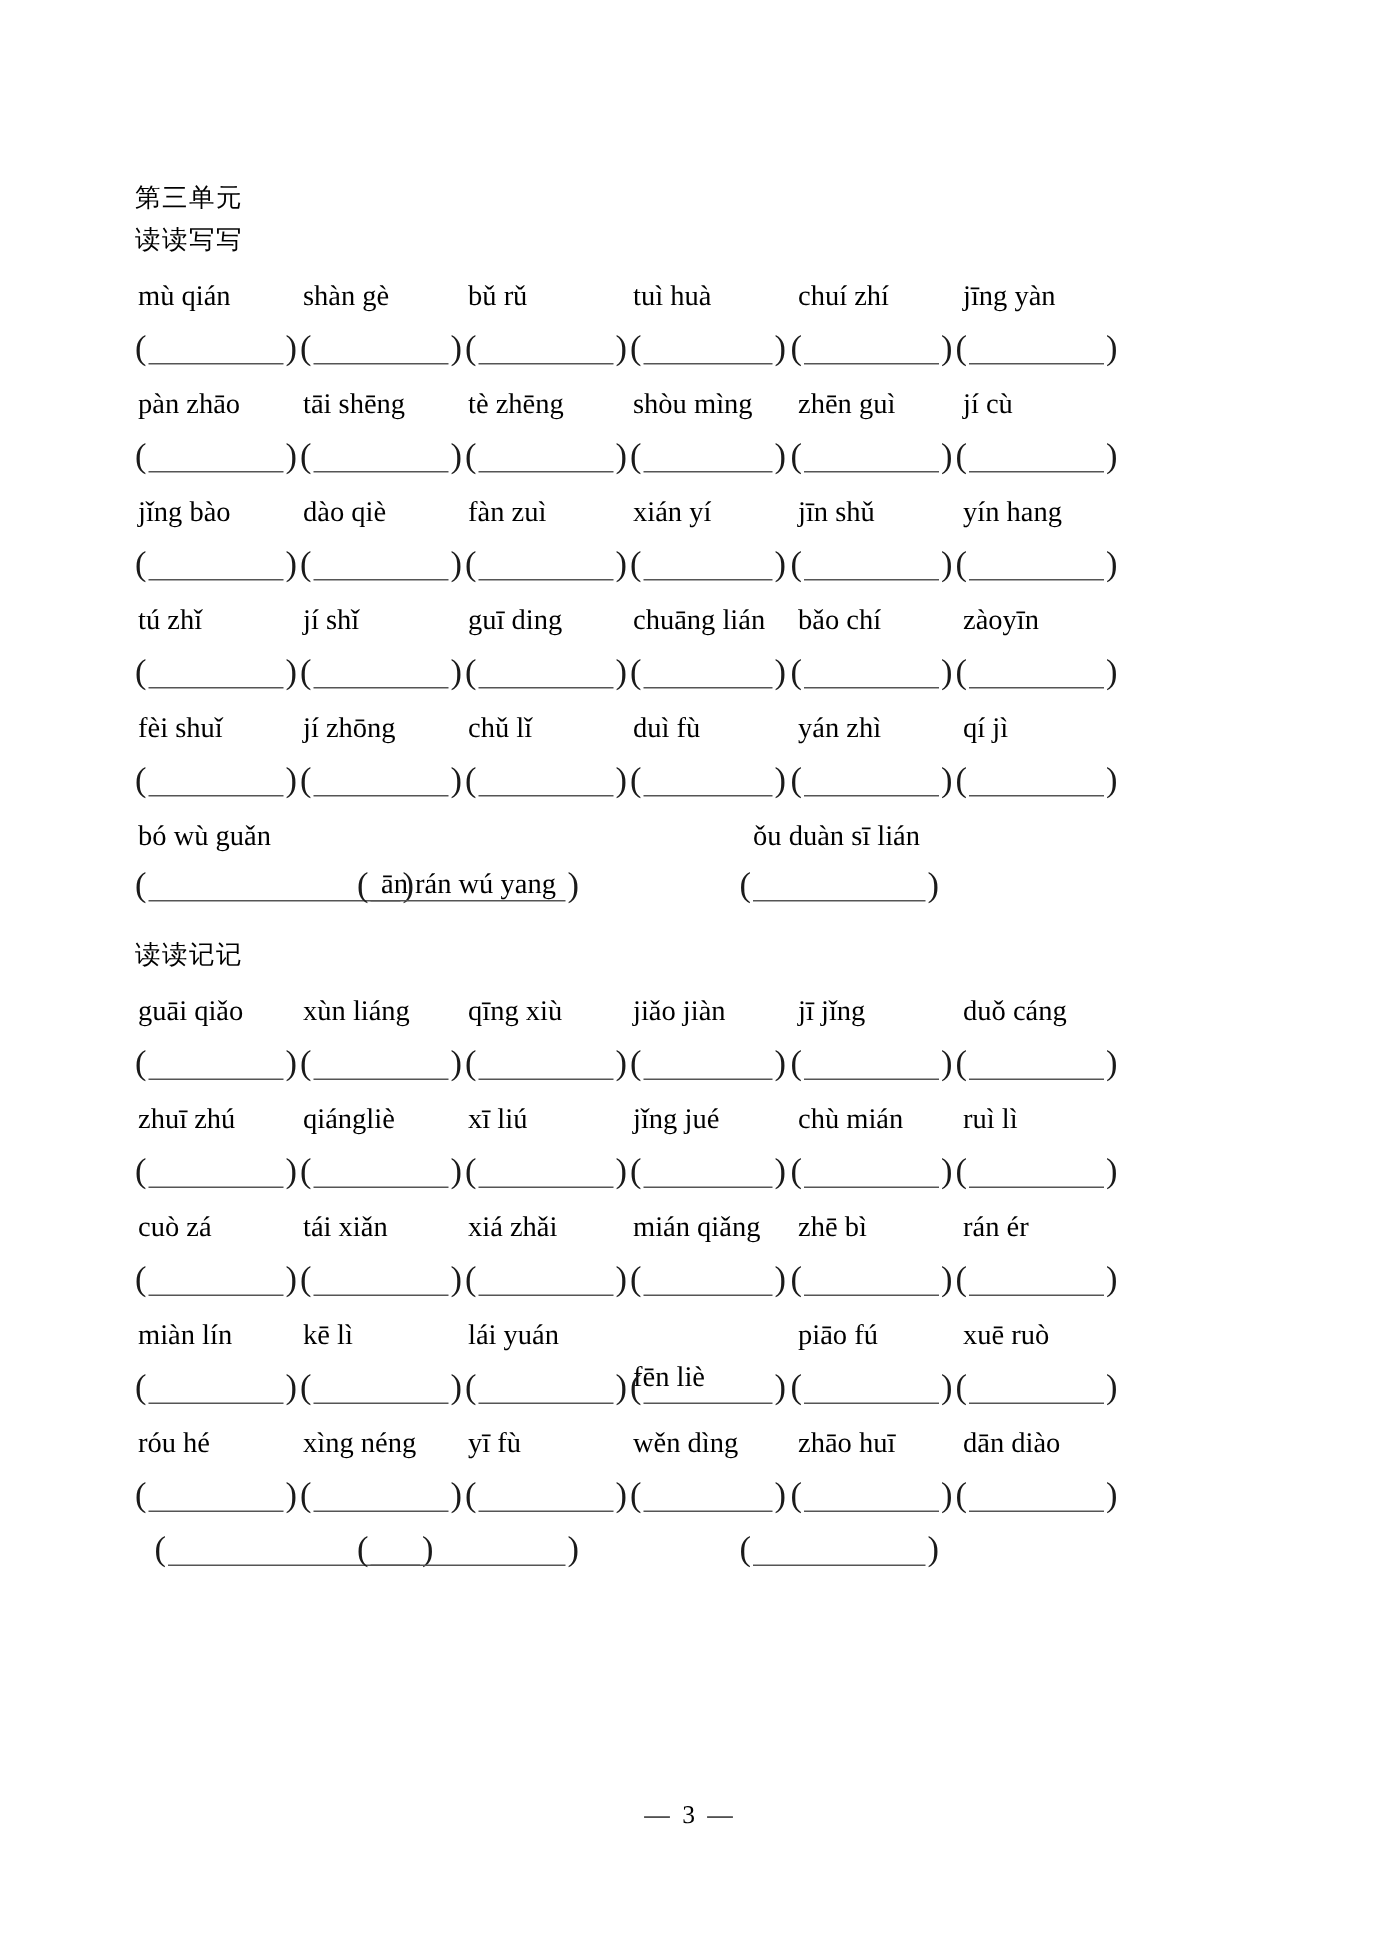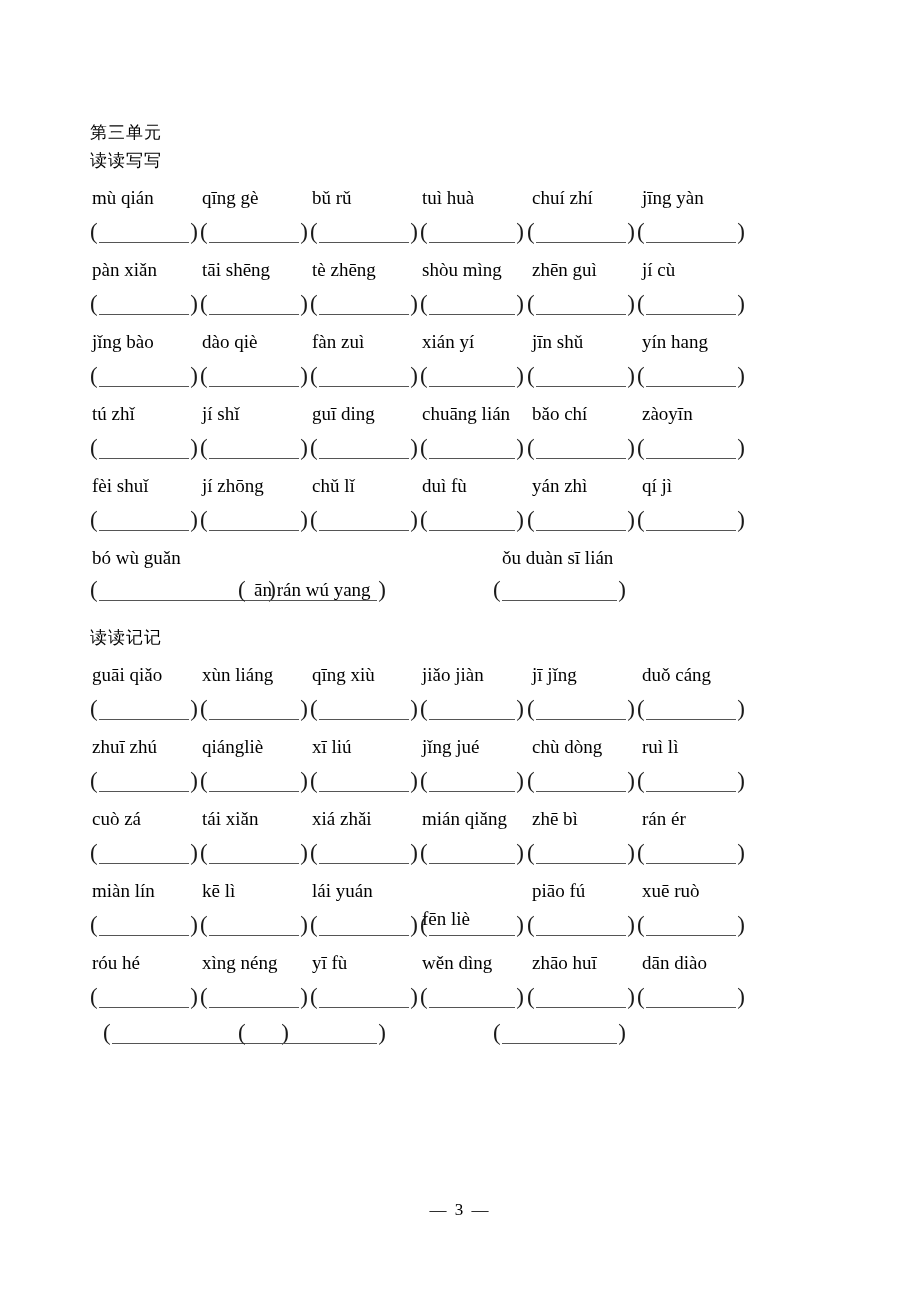--- a/index.html
+++ b/index.html
@@ -98,21 +98,21 @@
 
 <div class="page">
 
   <div class="content">
     <div class="heading">第三单元</div>
     <div class="section-head">读读写写</div>
     <div class="spacer-sm"></div>
     <div id="sec0">
         <div class="word-row">
           <div class="cell" style="left: 2px;">mù qián</div>
-          <div class="cell" style="left: 112px;">qīng gè</div>
+          <div class="cell" style="left: 112px;">shàn gè</div>
           <div class="cell" style="left: 222px;">bǔ rǔ</div>
           <div class="cell" style="left: 332px;">tuì huà</div>
           <div class="cell" style="left: 442px;">chuí zhí</div>
           <div class="cell" style="left: 552px;">jīng yàn</div>
         </div>
         <div class="blank-row">
           <div class="blank" style="left: 0px; width: 108px;">
             <span class="par l">(</span>
             <div class="rule"></div>
             <span class="par r">)</span>
@@ -137,21 +137,21 @@
             <div class="rule"></div>
             <span class="par r">)</span>
           </div>
           <div class="blank" style="left: 547px; width: 108px;">
             <span class="par l">(</span>
             <div class="rule"></div>
             <span class="par r">)</span>
           </div>
         </div>
         <div class="word-row">
-          <div class="cell" style="left: 2px;">pàn xiǎn</div>
+          <div class="cell" style="left: 2px;">pàn zhāo</div>
           <div class="cell" style="left: 112px;">tāi shēng</div>
           <div class="cell" style="left: 222px;">tè zhēng</div>
           <div class="cell" style="left: 332px;">shòu mìng</div>
           <div class="cell" style="left: 442px;">zhēn guì</div>
           <div class="cell" style="left: 552px;">jí cù</div>
         </div>
         <div class="blank-row">
           <div class="blank" style="left: 0px; width: 108px;">
             <span class="par l">(</span>
             <div class="rule"></div>
@@ -368,21 +368,21 @@
             <span class="par l">(</span>
             <div class="rule"></div>
             <span class="par r">)</span>
           </div>
         </div>
         <div class="word-row">
           <div class="cell" style="left: 2px;">zhuī zhú</div>
           <div class="cell" style="left: 112px;">qiángliè</div>
           <div class="cell" style="left: 222px;">xī liú</div>
           <div class="cell" style="left: 332px;">jǐng jué</div>
-          <div class="cell" style="left: 442px;">chù dòng</div>
+          <div class="cell" style="left: 442px;">chù mián</div>
           <div class="cell" style="left: 552px;">ruì lì</div>
         </div>
         <div class="blank-row">
           <div class="blank" style="left: 0px; width: 108px;">
             <span class="par l">(</span>
             <div class="rule"></div>
             <span class="par r">)</span>
           </div>
           <div class="blank" style="left: 110px; width: 108px;">
             <span class="par l">(</span>

